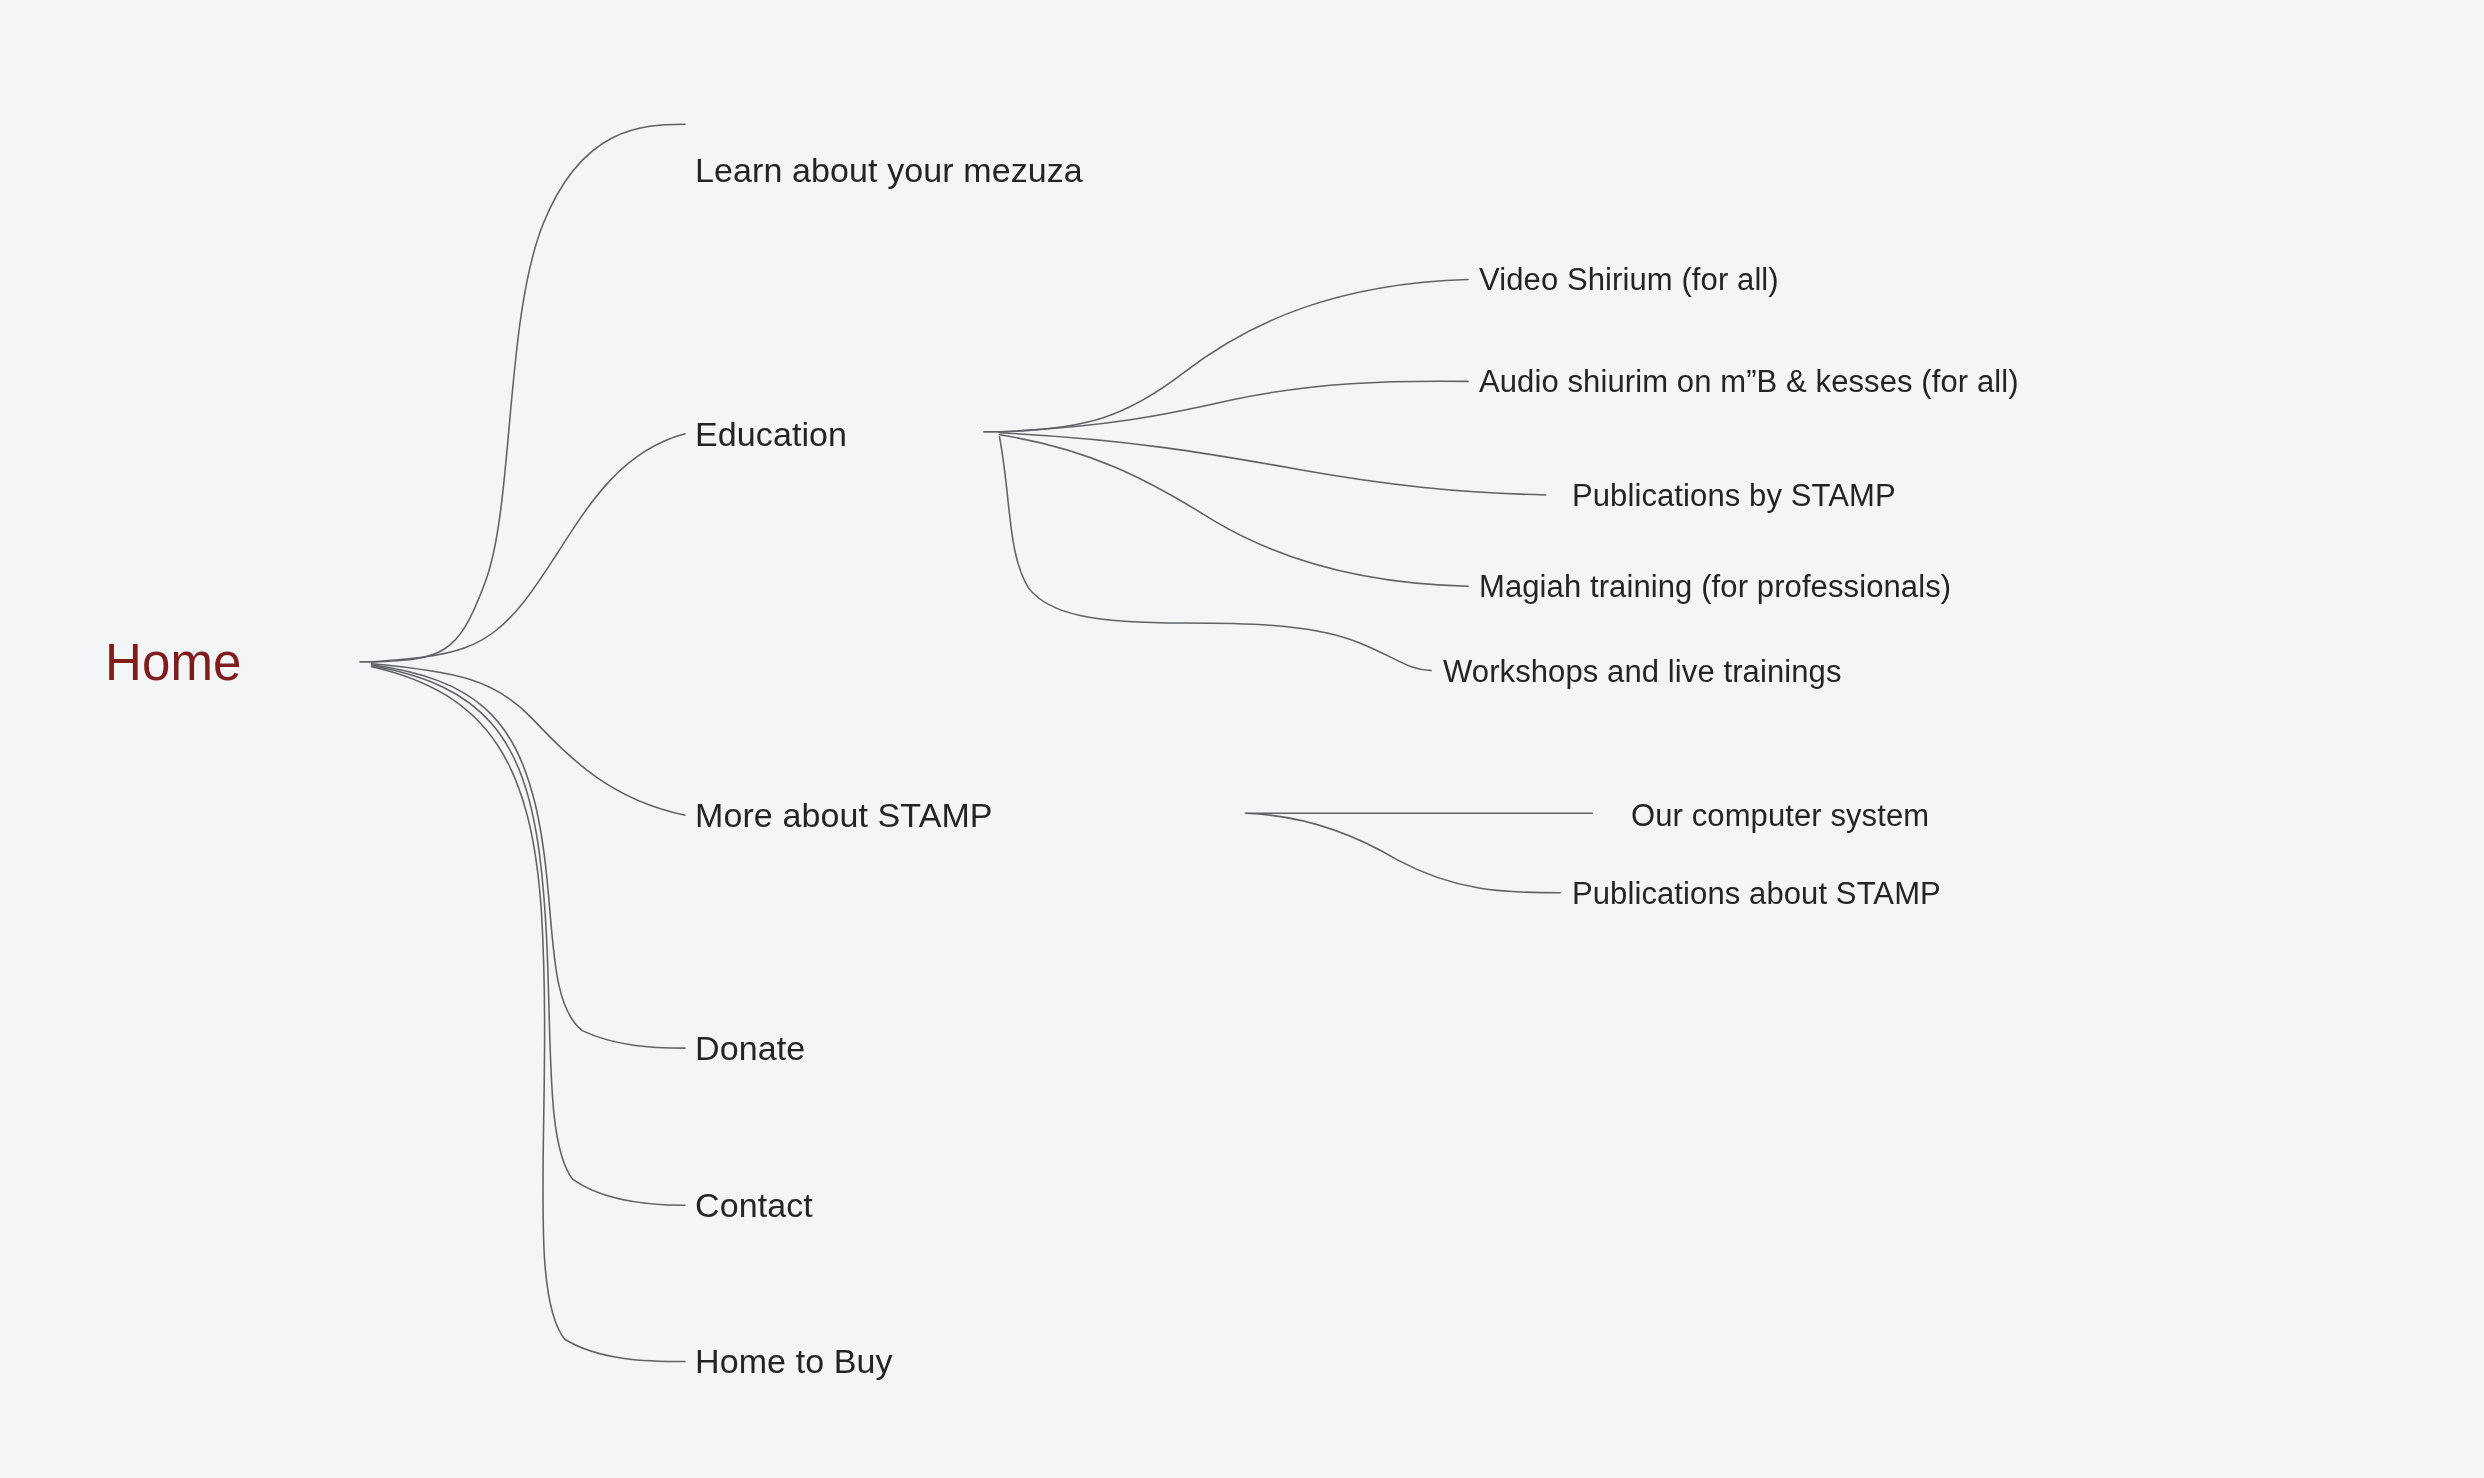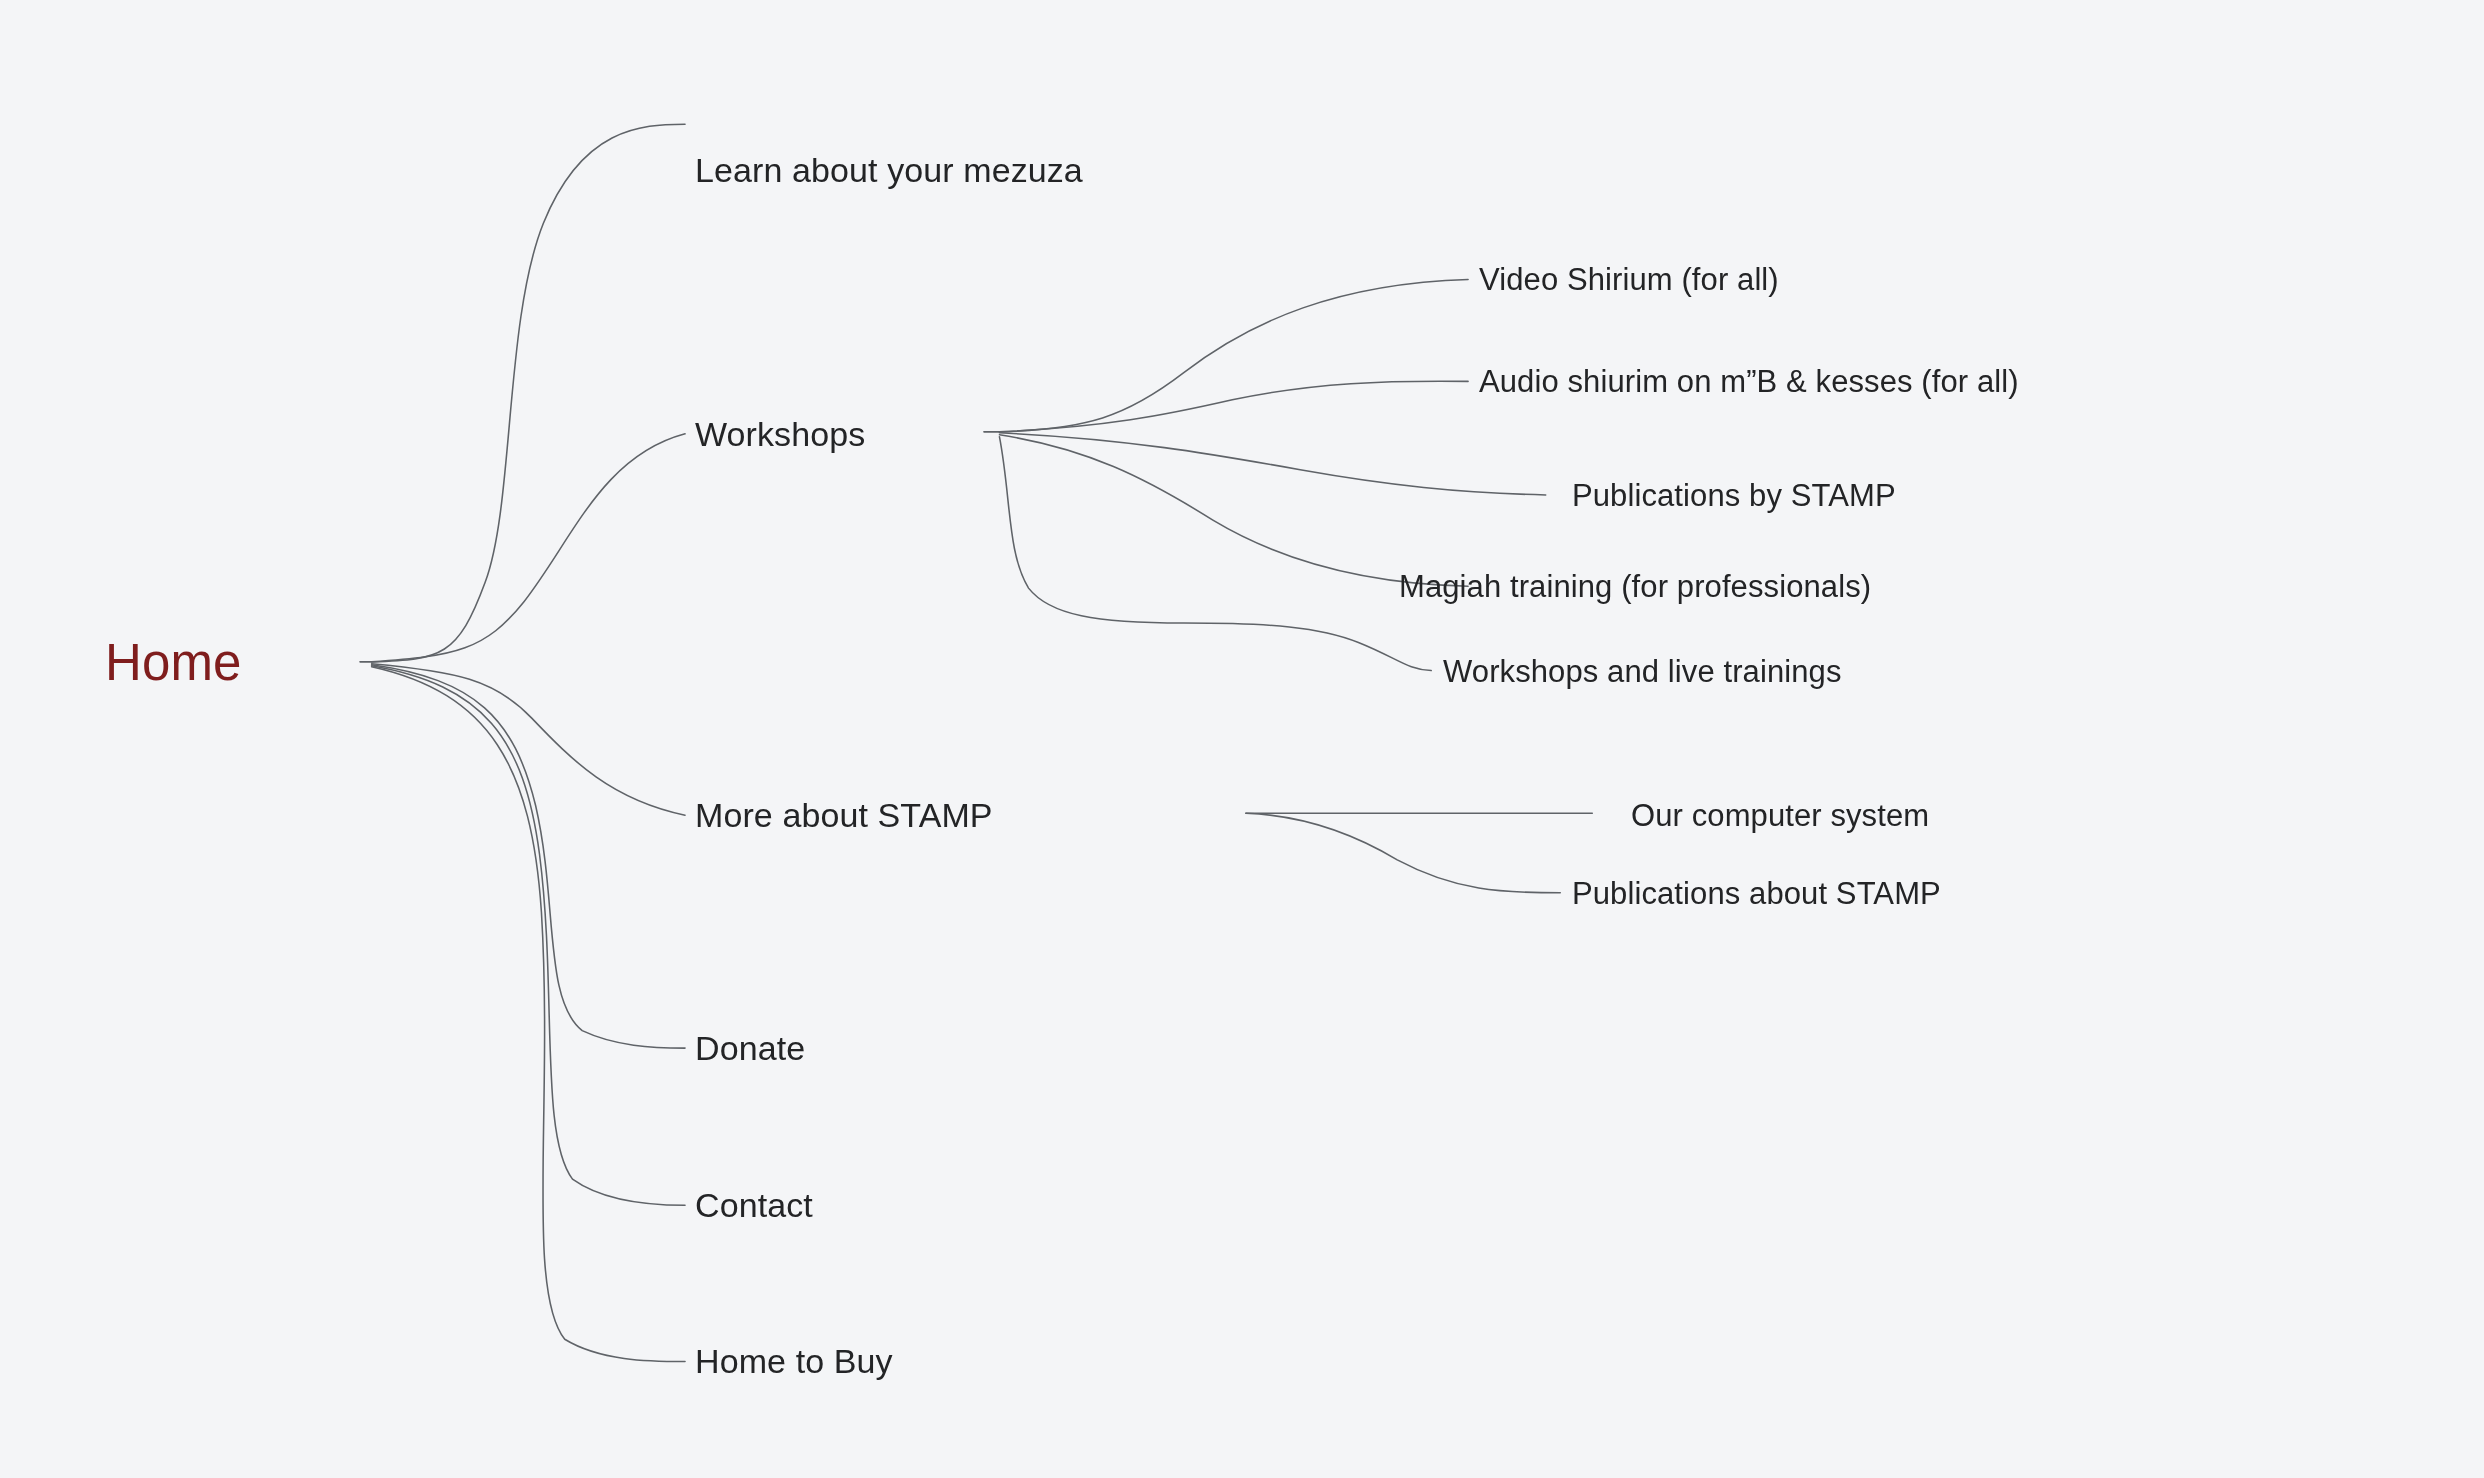--- a/index.html
+++ b/index.html
@@ -78,29 +78,29 @@
     <path class="edge" d="M1030,450 C1042,512 1038,570 1060,606 C1082,634 1130,642 1220,642 C1310,642 1360,646 1400,662 C1440,678 1450,690 1475,691"></path>
 
     <path class="edge" d="M1284,838 L1641,838"></path>
     <path class="edge" d="M1284,838 C1340,840 1390,856 1440,886 C1500,918 1548,920 1608,920"></path>
   </svg>
 
   <div class="node root" style="left:105px; top:662px;">Home</div>
 
   <div class="node level1" style="left:695px; top:124px;margin-top:46px;">Learn about your mezuza</div>
 
-  <div class="node level1" style="left:695px; top:434px;">Workshops</div>
+  <div class="node level1" style="left:695px; top:434px;">Education</div>
 
   <div class="node level2" style="left:1479px; top:279px;">Video Shirium (for all)</div>
 
   <div class="node level2" style="left:1479px; top:381px;">Audio shiurim on m”B &amp; kesses (for all)</div>
 
   <div class="node level2" style="left:1572px; top:495px;">Publications by STAMP</div>
 
-  <div class="node level2" style="left:1399px; top:586px;">Magiah training (for professionals)</div>
+  <div class="node level2" style="left:1479px; top:586px;">Magiah training (for professionals)</div>
 
   <div class="node level2" style="left:1443px; top:671px;">Workshops and live trainings</div>
 
   <div class="node level1" style="left:695px; top:815px;">More about STAMP</div>
 
   <div class="node level2" style="left:1631px; top:815px;">Our computer system</div>
 
   <div class="node level2" style="left:1572px; top:893px;">Publications about STAMP</div>
 
   <div class="node level1" style="left:695px; top:1048px;">Donate</div>

